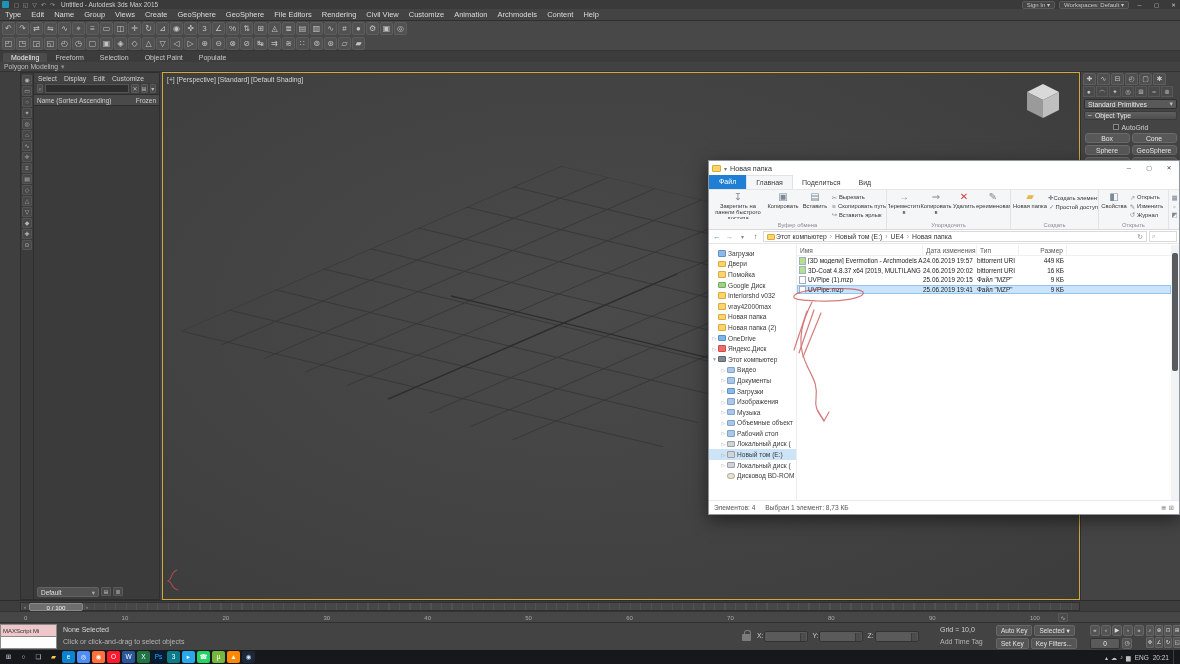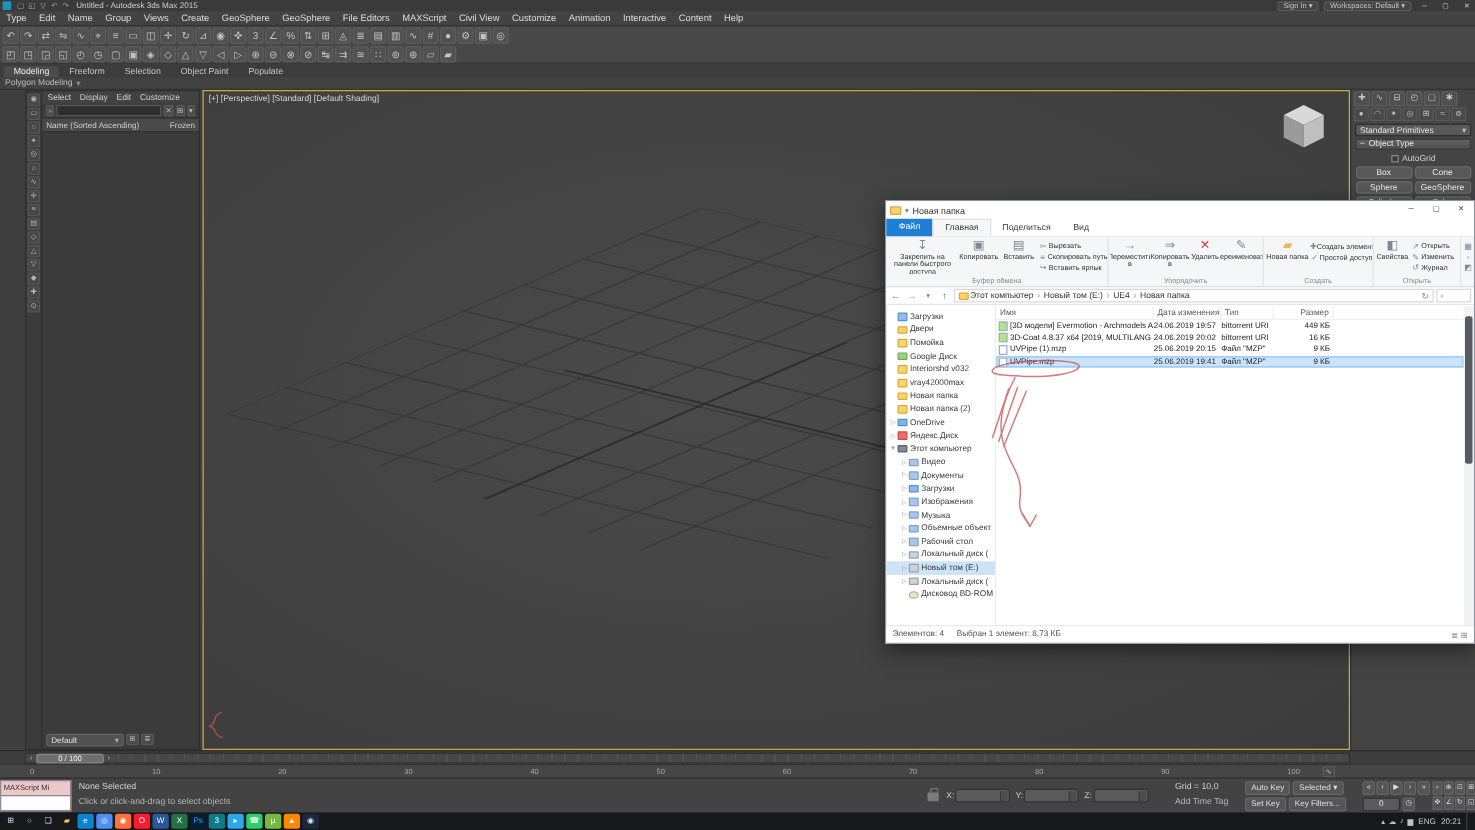--- a/index.html
+++ b/index.html
@@ -178,25 +178,25 @@
 
 <span class="menu-item">Type</span>
     <span class="menu-item">Edit</span>
     <span class="menu-item">Name</span>
     <span class="menu-item">Group</span>
     <span class="menu-item">Views</span>
     <span class="menu-item">Create</span>
     <span class="menu-item">GeoSphere</span>
     <span class="menu-item">GeoSphere</span>
     <span class="menu-item">File Editors</span>
-    <span class="menu-item">MAXScript</span>
+    <span class="menu-item">Rendering</span>
     <span class="menu-item">Civil View</span>
     <span class="menu-item">Customize</span>
     <span class="menu-item">Animation</span>
-    <span class="menu-item">Interactive</span>
+    <span class="menu-item">Archmodels</span>
     <span class="menu-item">Content</span>
     <span class="menu-item">Help</span>
   </div>
 
 <div class="abs toolbar">
 
 <span class="tb-icon"><span>↶</span></span>
     <span class="tb-icon"><span>↷</span></span>
     <span class="tb-icon"><span>⇄</span></span>
     <span class="tb-icon"><span>⇋</span></span>

